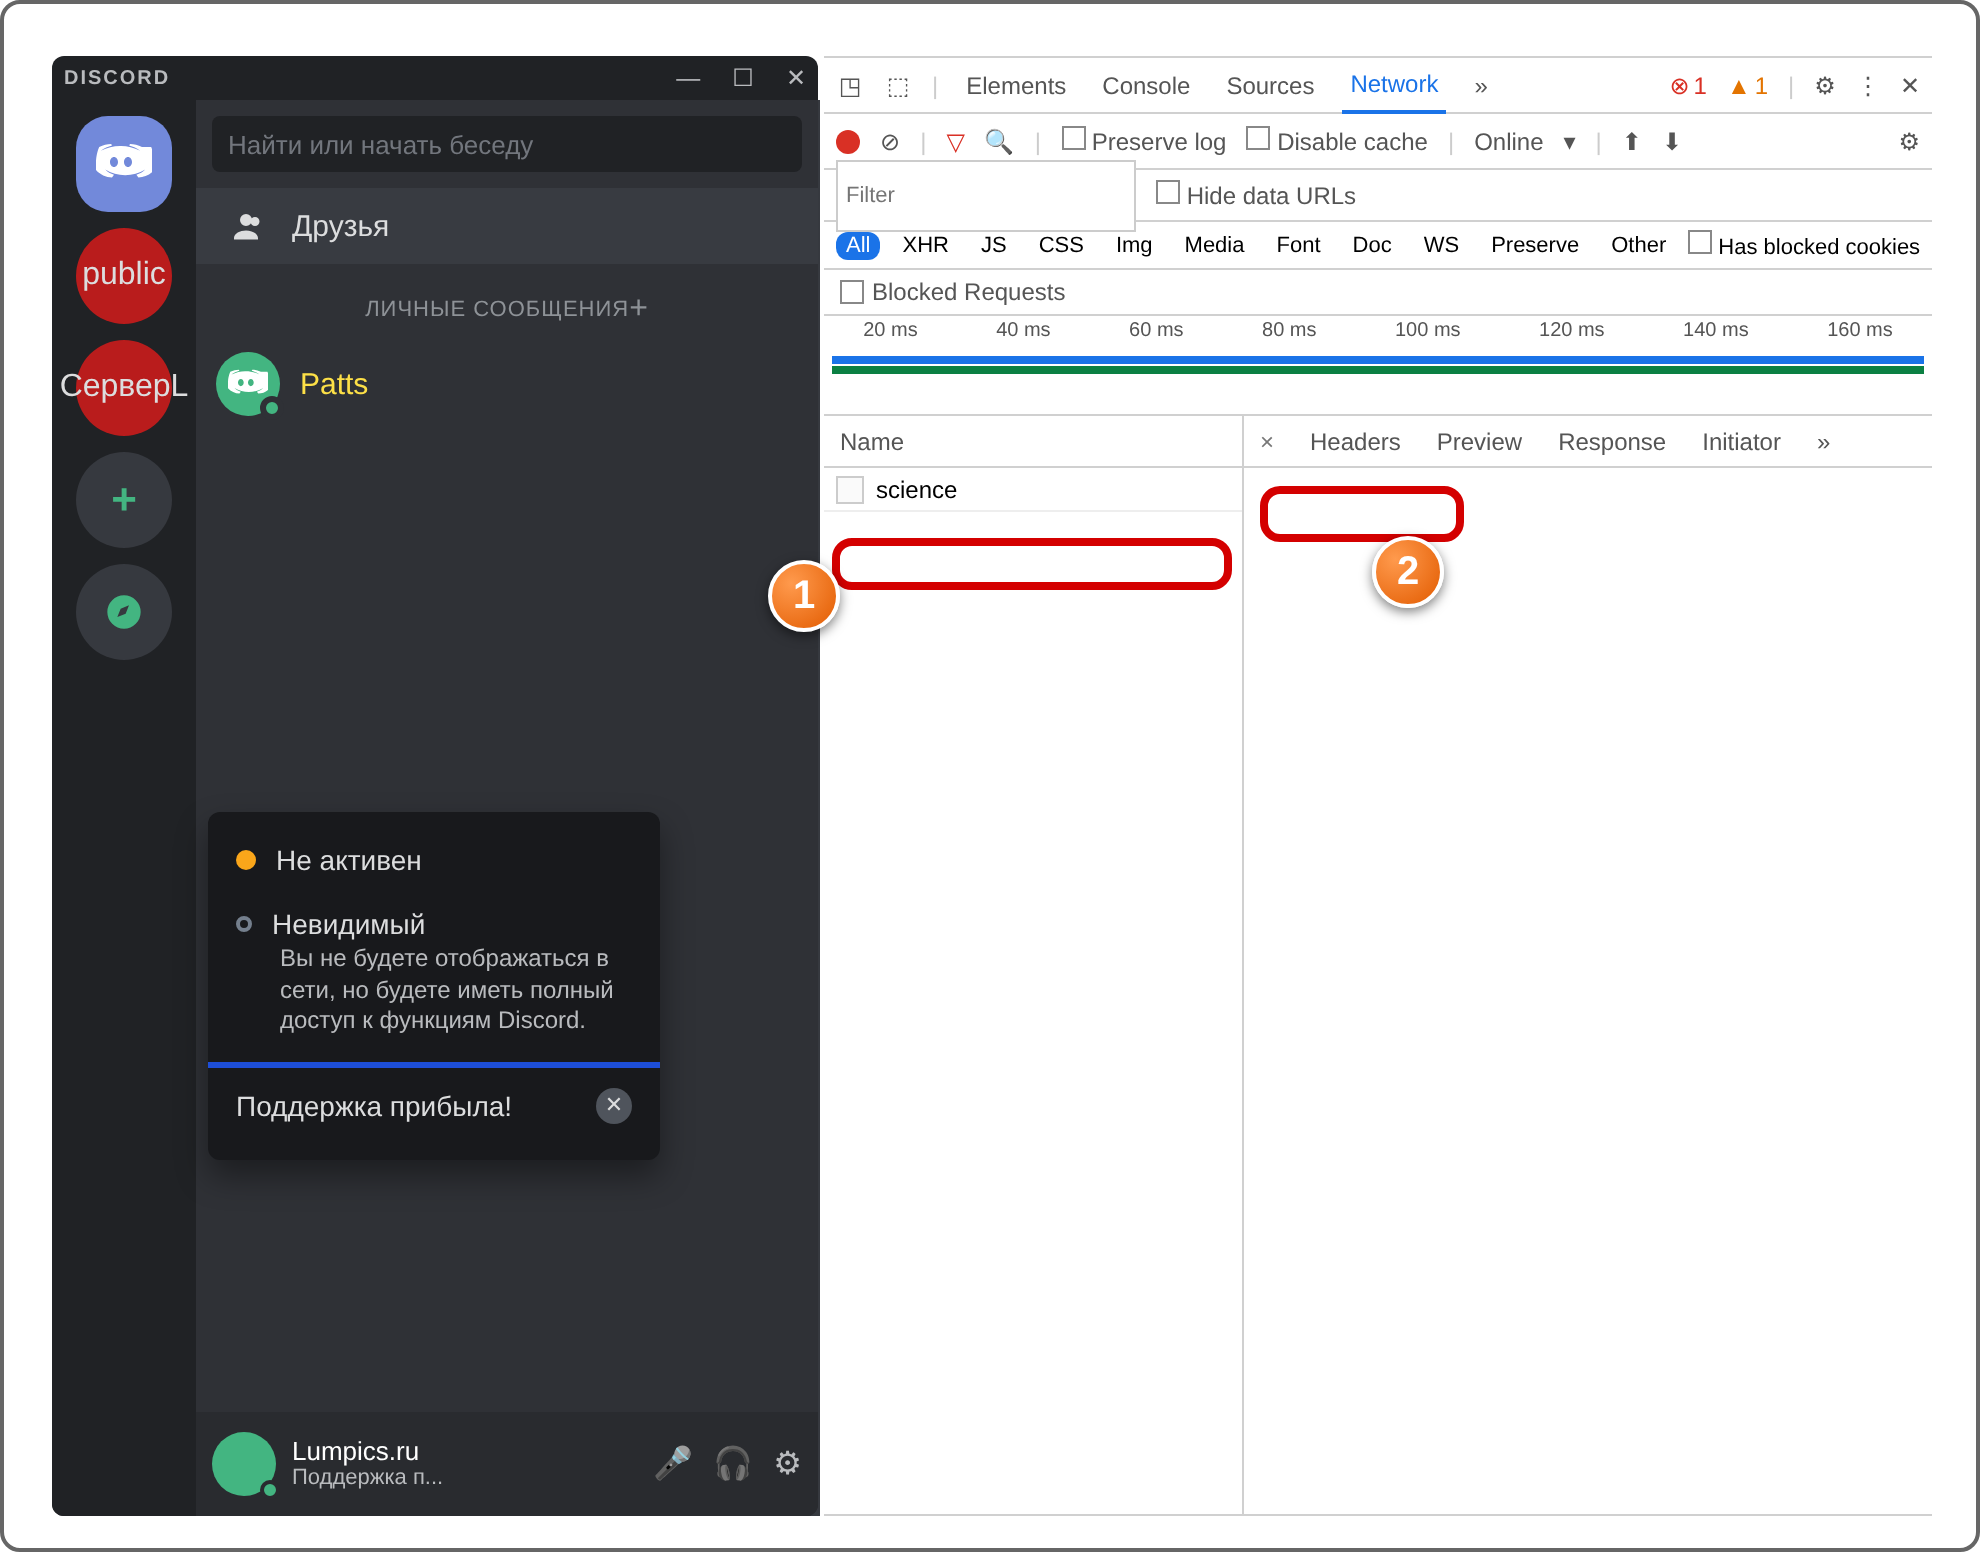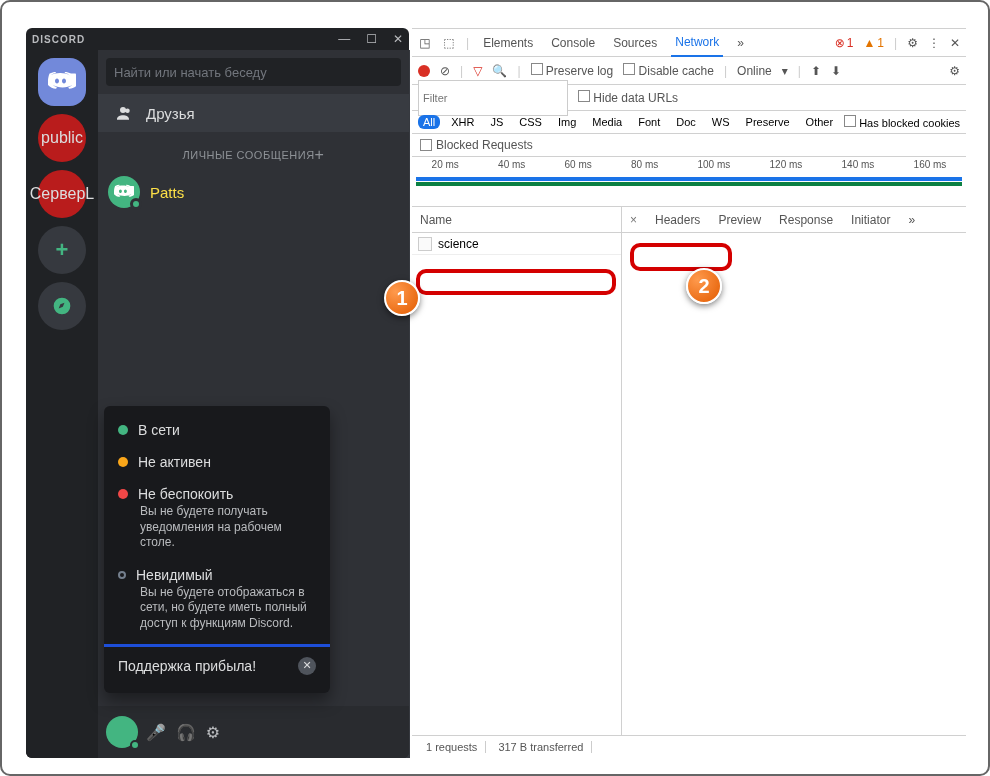--- a/index.html
+++ b/index.html
@@ -151,48 +151,39 @@
             </svg>
           <span class="dot"></span>
         </div>
         <span>Patts</span>
       </div>
       <div style="flex:1"></div>
       <div class="user-bar">
         <div class="user-av">
             <span class="dot"></span>
           </div>
+        <div class="user-info">
+          <div>Lumpics.ru</div>
+          <div class="sub">Поддержка п...</div>
+        </div>
         <div class="user-icons">
           <span>🎤</span>
           <span>🎧</span>
           <span>⚙</span>
         </div>
       </div>
     </div>
   </div>
 
   <div class="status-popup">
     <div class="status-item">
       <div class="title">
-          <span class="status-dot online"></span>
-          <span>В сети</span>
-        </div>
-    </div>
-    <div class="status-item">
-      <div class="title">
           <span class="status-dot idle"></span>
           <span>Не активен</span>
         </div>
-    </div>
-    <div class="status-item">
-      <div class="title">
-          <span class="status-dot dnd"></span>
-          <span>Не беспокоить</span>
-        </div>
-      <div class="desc">Вы не будете получать уведомления на рабочем столе.</div>
     </div>
     <div class="status-item">
       <div class="title">
           <span class="status-dot invis"></span>
           <span>Невидимый</span>
         </div>
       <div class="desc">Вы не будете отображаться в сети, но будете иметь полный доступ к функциям Discord.</div>
     </div>
     <div class="status-footer">
       <span>Поддержка прибыла!</span>
@@ -285,24 +276,20 @@
       <div class="detail-tabs">
         <span class="x">×</span>
         <span>Headers</span>
         <span>Preview</span>
         <span>Response</span>
         <span>Initiator</span>
         <span>»</span>
       </div>
     </div>
   </div>
-  <div class="dt-status">
-    <span>1 requests</span>
-    <span>317 B transferred</span>
-  </div>
 </div>
 
 <div class="callout-box" style="left:414px; top:267px; width:200px; height:26px;"></div>
 <div class="callout-num" style="left:382px; top:278px;">
     <span>1</span>
   </div>
 <div class="callout-box" style="left:628px; top:241px; width:102px; height:28px;"></div>
 <div class="callout-num" style="left:684px; top:266px;">
     <span>2</span>
   </div>

